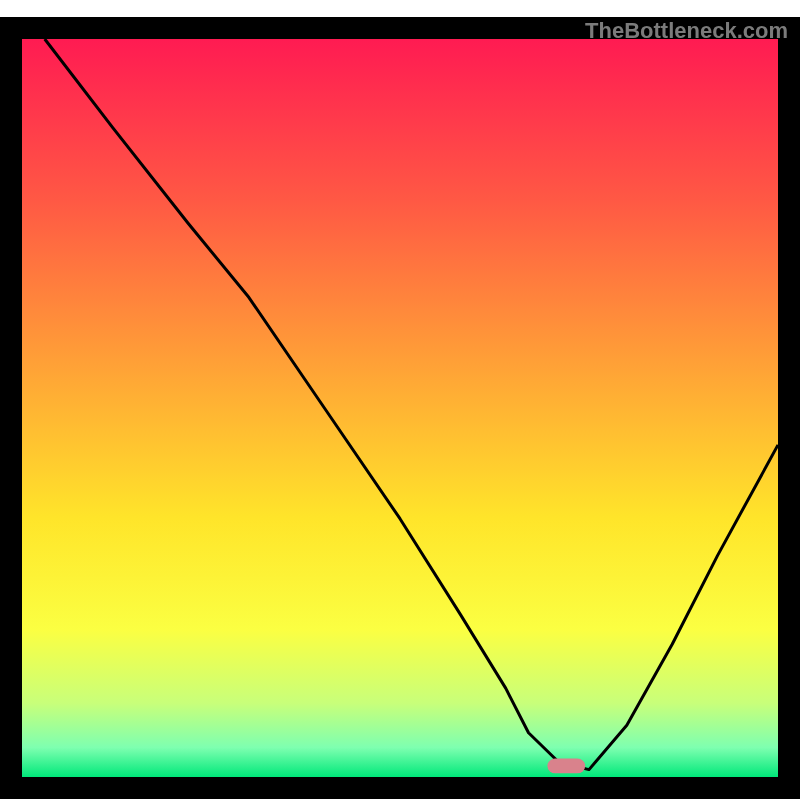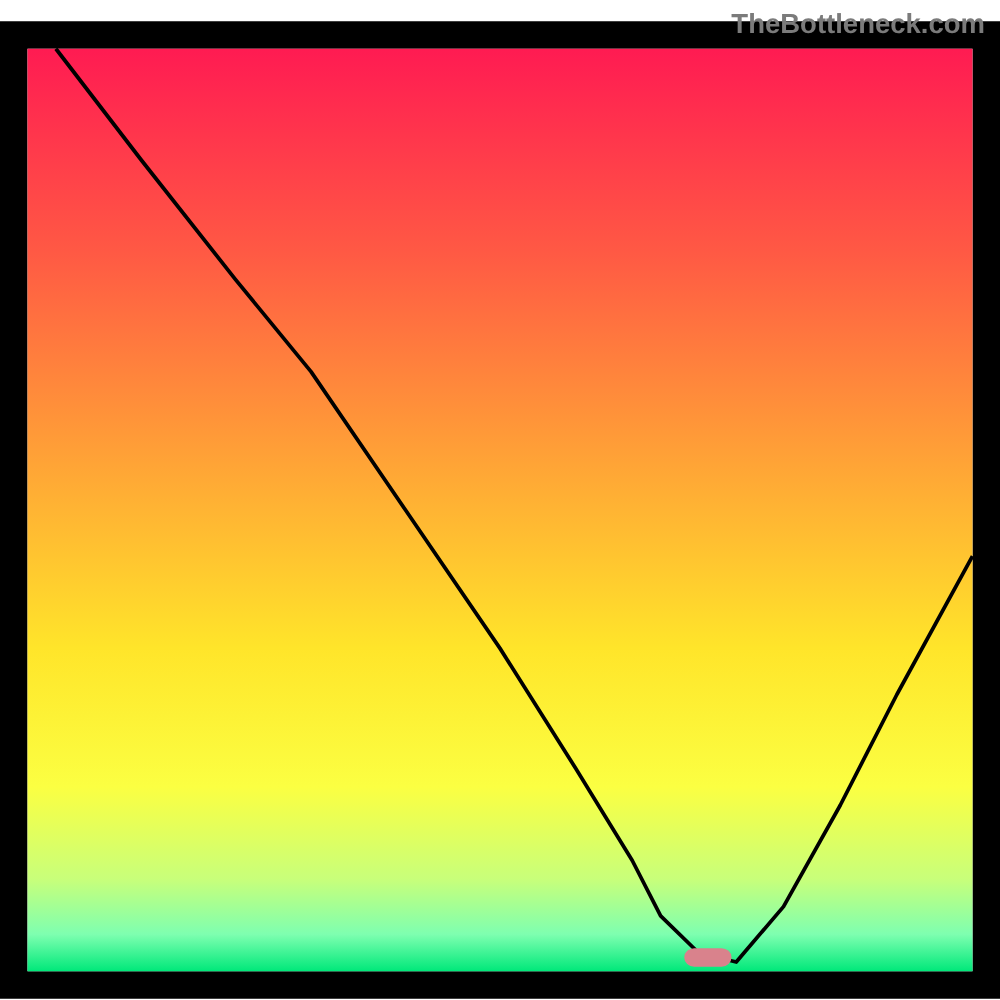--- a/index.html
+++ b/index.html
@@ -6,21 +6,21 @@
     margin: 0;
     padding: 0;
     background: #fff;
     width: 800px;
     height: 800px;
     position: relative;
     overflow: hidden;
   }
   .watermark {
     position: absolute;
-    top: 6px;
+    top: 18px;
     right: 12px;
     font-family: Arial, Helvetica, sans-serif;
     font-size: 22px;
     font-weight: bold;
     color: #7b7b7b;
     z-index: 10;
   }
   svg {
     display: block;
   }

